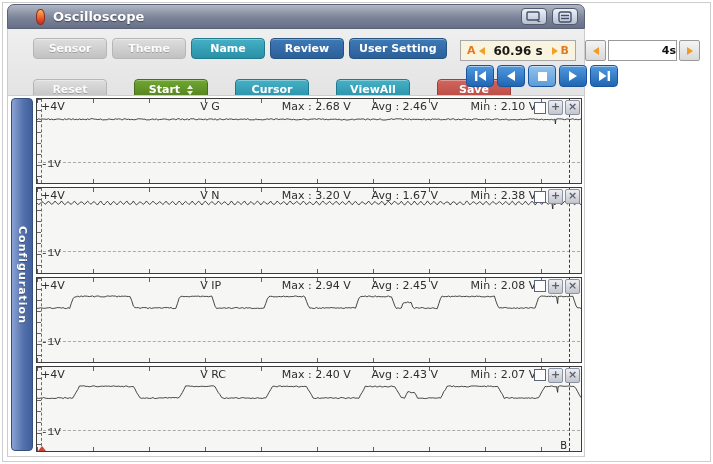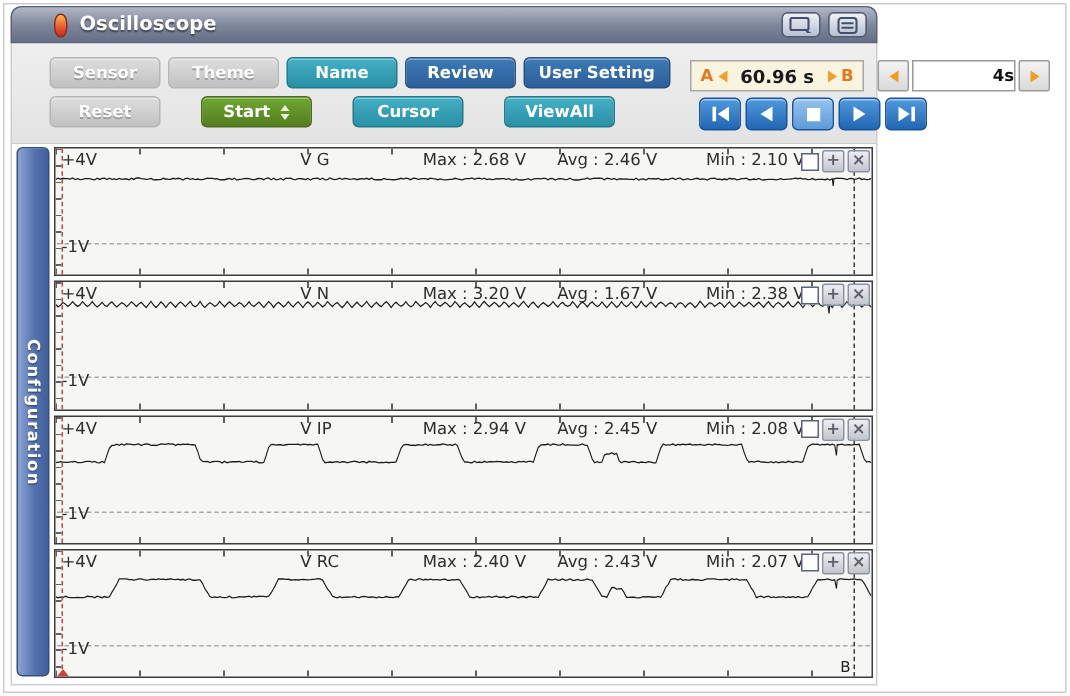--- a/index.html
+++ b/index.html
@@ -27,21 +27,21 @@
   .tb-buttons { margin-left: auto; display: flex; gap: 5px; }
   .tb-btn { width: 26px; height: 17px; border-radius: 4px;
     background: linear-gradient(#eef1f7, #b7bfd1);
     border: 1px solid #535c6e; display: flex; align-items: center; justify-content: center; }
 
   
   .toolbar { position: absolute; left: 0; top: 25px; right: 0; height: 66px;
     background: linear-gradient(#efefef, #e3e3e3);
     border-left: 1px solid #cdcdcd; border-right: 1px solid #cdcdcd; }
   .btnrow { position: absolute; left: 25px; display: flex; gap: 5px; }
-  .row1 { top: 9px; } .row2 { top: 35px; gap: 27px; }
+  .row1 { top: 9px; } .row2 { top: 50px; gap: 27px; }
   .tbtn { min-width: 74px; height: 21px; border-radius: 4px; color: #fff;
     font-size: 11px; font-weight: bold; display: flex; align-items: center;
     justify-content: center; padding: 0 9px; cursor: default;
     box-shadow: inset 0 1px 0 rgba(255,255,255,.35); }
   .tbtn.gray  { background: linear-gradient(#dedede,#c1c1c1); border: 1px solid #b6b6b6; color: #fbfbfb; text-shadow: 0 1px 0 #9e9e9e; }
   .tbtn.teal  { background: linear-gradient(#44b0c6,#2a90a6); border: 1px solid #1f7a8d; }
   .tbtn.blue  { background: linear-gradient(#3d7ab6,#2c5f9a); border: 1px solid #265481; }
   .tbtn.green { background: linear-gradient(#6ea830,#547d20); border: 1px solid #486d1c; }
   .tbtn.red   { background: linear-gradient(#d2655d,#b64942); border: 1px solid #9c3e39; }
   .spin { display: inline-flex; flex-direction: column; margin-left: 7px; gap: 2px; }
@@ -91,21 +91,21 @@
     display: flex; flex-direction: column; gap: 3px; padding: 2px 0; }
   .channel { position: relative; flex: 1; background: #f6f6f4; border: 1px solid #3c3c3c; overflow: hidden; }
   .wave { position: absolute; inset: 0; width: 100%; height: 100%; }
   .wave polyline { fill: none; stroke: #1c1c1c; stroke-width: 0.9; }
   .lbl { position: absolute; top: 1px; font-size: 11px; color: #2e2e2e; white-space: nowrap; }
   .top-label { left: 4px; }
   .ch-name  { left: 30%; }
   .stat.max { left: 45%; }
   .stat.avg { left: 61.5%; }
   .stat.min { left: 77.5%; padding-left: 12px; }
-  .bottom-label { position: absolute; left: 4px; top: 70%; font-size: 11px; color: #2e2e2e; }
+  .bottom-label { position: absolute; left: 4px; top: 70%; font-size: 11px; color: #2e2e2e; font-family: Liberation Mono, monospace; }
   .gridline { position: absolute; left: 1px; right: 1px; top: 75%; border-top: 1px dashed #a9a9a9; }
   .ticks-top { position: absolute; top: 0; left: 0; right: 0; height: 4px;
     background: repeating-linear-gradient(to right, rgba(70,70,70,.85) 0 1px, transparent 1px 56px); }
   .ticks-bottom { position: absolute; bottom: 0; left: 0; right: 0; height: 4px;
     background: repeating-linear-gradient(to right, rgba(70,70,70,.85) 0 1px, transparent 1px 56px); }
   .ticks-left { position: absolute; left: 0; top: 0; bottom: 0; width: 4px;
     background: repeating-linear-gradient(to bottom, rgba(70,70,70,.85) 0 1px, transparent 1px 11px); }
   .cursor-a { position: absolute; left: 4px; top: 0; bottom: 0; border-left: 1px dashed #cc4433; }
   .cursor-b { position: absolute; right: 11px; top: 0; bottom: 0; border-left: 1px dashed #3a3a3a; }
   .b-label { position: absolute; right: 14px; bottom: 0; font-size: 10px; color: #222; }
@@ -173,20 +173,23 @@
             <i class="up"></i>
             <i class="dn"></i>
           </span>
         </div>
         <div class="tbtn teal">
           <span>Cursor</span>
         </div>
         <div class="tbtn teal">
           <span>ViewAll</span>
         </div>
+        <div class="tbtn red">
+          <span>Save</span>
+        </div>
       </div>
 
     <div class="time-ab">
       <span class="ab-letter">A</span>
       <span class="tri l"></span>
       <span class="ab-value">60.96 s</span>
       <span class="tri r"></span>
       <span class="ab-letter">B</span>
     </div>
 

